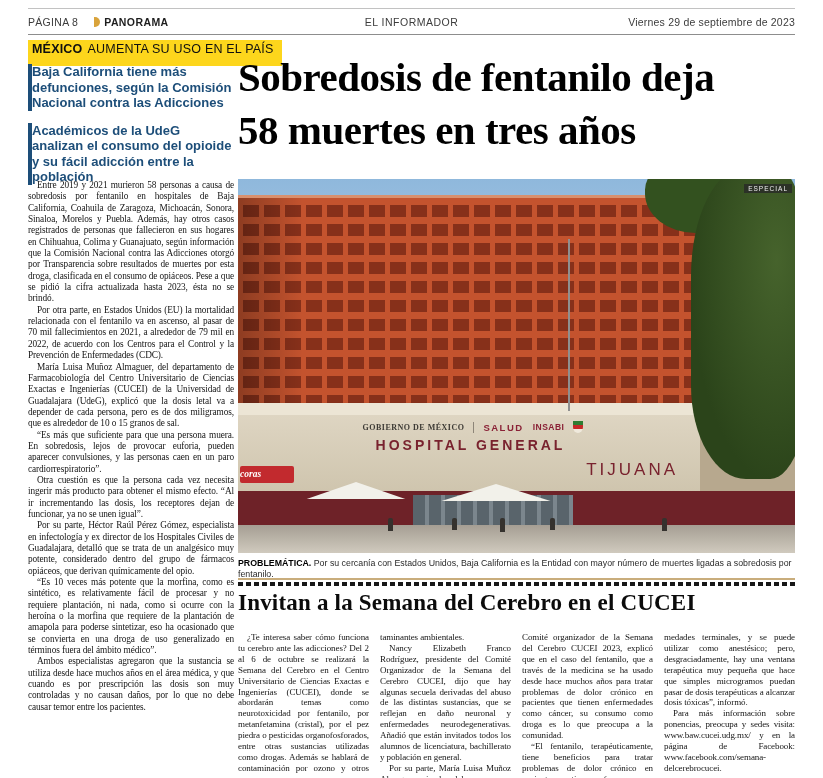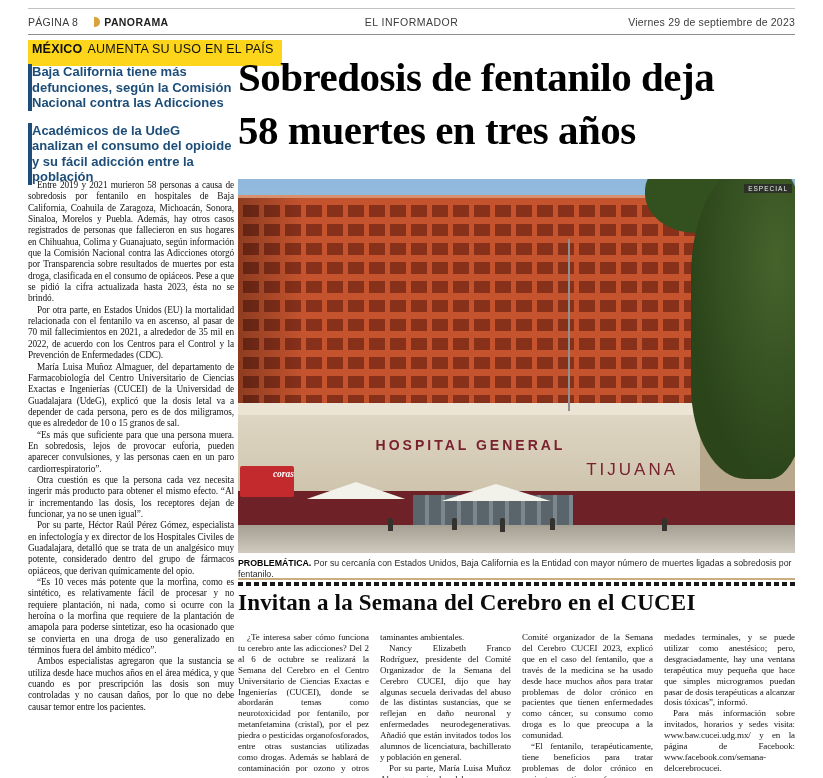--- a/index.html
+++ b/index.html
@@ -67,23 +67,23 @@
          color:#79222e;font-weight:bold;font-size:14px;letter-spacing:3px;}
   .sign2{position:absolute;left:25px;top:281px;width:415px;text-align:right;
          color:#79222e;font-weight:normal;font-size:17px;letter-spacing:3px;}
   .lowerwall{position:absolute;left:0;top:312px;width:557px;height:34px;background:#6e2228;}
   .glass{position:absolute;left:175px;top:316px;width:160px;height:30px;
          background:repeating-linear-gradient(90deg,#59646b 0 12px,#7b868d 12px 16px);}
   .tent{position:absolute;width:112px;height:17px;background:#f2f1ea;
         clip-path:polygon(6% 100%,50% 0,94% 100%);filter:drop-shadow(0 1px 1px rgba(0,0,0,.3));}
   .tent.t1{left:62px;top:303px;}
   .tent.t2{left:196px;top:305px;width:124px;}
-  .awning{position:absolute;left:2px;top:287px;width:54px;height:31px;background:#c22a2e;
+  .awning{position:absolute;left:2px;top:287px;width:54px;height:17px;background:#c22a2e;
           border-radius:2px;color:#fff;font-family:"Liberation Serif",serif;font-style:italic;
-          font-weight:bold;font-size:9.5px;text-align:right;line-height:17px;}
+          font-weight:bold;font-size:9.5px;text-align:left;line-height:17px;}
   .street{position:absolute;left:0;top:346px;width:557px;height:28px;
           background:linear-gradient(180deg,#a59e93,#d0cabe);}
   .person{position:absolute;width:5px;background:#35322e;border-radius:2px 2px 0 0;}
   .tree{position:absolute;right:-18px;top:-12px;width:122px;height:312px;
         background:radial-gradient(ellipse at 70% 30%,#46632c,#2b441a 72%);
         border-radius:45% 30% 35% 45%/35% 45% 40% 30%;}
   .tree2{position:absolute;right:58px;top:-18px;width:92px;height:72px;background:#33511f;
          border-radius:40% 50% 45% 55%;}
   .pole{position:absolute;left:330px;top:60px;width:2px;height:172px;background:#8f8f8f;}
   .credit{position:absolute;right:3px;top:5px;background:rgba(40,40,40,.78);color:#eee;
@@ -136,35 +136,42 @@
     <div class="sb-item">Académicos de la UdeG analizan el consumo del opioide y su fácil adicción entre la población</div>
   </div>
 
   <h1 class="headline" style="margin:0;">
     <span>Sobredosis de fentanilo deja</span>
     <span>58 muertes en tres años</span>
   </h1>
 
   <div class="left-col">
       <p class="para">Entre 2019 y 2021 murieron 58 personas a causa de sobredosis por fentanilo en hospitales de Baja California, Coahuila de Zaragoza, Michoacán, Sonora, Sinaloa, Morelos y Puebla. Además, hay otros casos registrados de personas que fallecieron en sus hogares en Chihuahua, Colima y Guanajuato, según información que la Comisión Nacional contra las Adicciones otorgó por Transparencia sobre resultados de muertes por esta droga, clasificada en el consumo de opiáceos. Pese a que se pidió la cifra actualizada hasta 2023, ésta no se brindó.</p>
-      <p class="para">Por otra parte, en Estados Unidos (EU) la mortalidad relacionada con el fentanilo va en ascenso, al pasar de 70 mil fallecimientos en 2021, a alrededor de 35 mil en 2022, de acuerdo con los Centros para el Control y la Prevención de Enfermedades (CDC).</p>
+      <p class="para">Por otra parte, en Estados Unidos (EU) la mortalidad relacionada con el fentanilo va en ascenso, al pasar de 70 mil fallecimientos en 2021, a alrededor de 79 mil en 2022, de acuerdo con los Centros para el Control y la Prevención de Enfermedades (CDC).</p>
       <p class="para">María Luisa Muñoz Almaguer, del departamento de Farmacobiología del Centro Universitario de Ciencias Exactas e Ingenierías (CUCEI) de la Universidad de Guadalajara (UdeG), explicó que la dosis letal va a depender de cada persona, pero es de dos miligramos, que es alrededor de 10 o 15 granos de sal.</p>
       <p class="para">“Es más que suficiente para que una persona muera. En sobredosis, lejos de provocar euforia, pueden aparecer convulsiones, y las personas caen en un paro cardiorrespiratorio”.</p>
       <p class="para">Otra cuestión es que la persona cada vez necesita ingerir más producto para obtener el mismo efecto. “Al ir incrementando las dosis, los receptores dejan de funcionar, ya no se unen igual”.</p>
       <p class="para">Por su parte, Héctor Raúl Pérez Gómez, especialista en infectología y ex director de los Hospitales Civiles de Guadalajara, detalló que se trata de un analgésico muy potente, considerado dentro del grupo de fármacos opiáceos, que derivan químicamente del opio.</p>
       <p class="para">“Es 10 veces más potente que la morfina, como es sintético, es relativamente fácil de procesar y no requiere plantación, ni nada, como si ocurre con la heroína o la morfina que requiere de la plantación de amapola para poderse sintetizar, eso ha ocasionado que se convierta en una droga de uso generalizado en términos fuera del ámbito médico”.</p>
       <p class="para">Ambos especialistas agregaron que la sustancia se utiliza desde hace muchos años en el área médica, y que cuando es por prescripción las dosis son muy controladas y no causan daños, por lo que no debe causar temor entre los pacientes.</p>
     </div>
 
   <div class="photo">
     <div class="sky"></div>
     <div class="building"></div>
     <div class="sidebuilding"></div>
     <div class="cornice"></div>
     <div class="signwall"></div>
+    <div class="logos">
+      <span class="logo-gob">GOBIERNO DE MÉXICO</span>
+      <span class="logo-sep"></span>
+      <span class="logo-salud">SALUD</span>
+      <span class="logo-insabi">INSABI</span>
+      <span class="crest"></span>
+    </div>
     <div class="sign1">HOSPITAL GENERAL</div>
     <div class="sign2">TIJUANA</div>
     <div class="lowerwall"></div>
     <div class="glass"></div>
     <div class="tent t1"></div>
     <div class="tent t2"></div>
     <div class="awning">coras</div>
     <div class="street"></div>
     <div class="person" style="left:150px;bottom:22px;height:13px;"></div>
     <div class="person" style="left:214px;bottom:23px;height:12px;"></div>
@@ -196,17 +203,17 @@
         <p class="para noindent">taminantes ambientales.</p>
         <p class="para">Nancy Elizabeth Franco Rodríguez, presidente del Comité Organizador de la Semana del Cerebro CUCEI, dijo que hay algunas secuela derivadas del abuso de las distintas sustancias, que se reflejan en daño neuronal y enfermedades neurodegenerativas. Añadió que están invitados todos los alumnos de licenciatura, bachillerato y población en general.</p>
         <p class="para">Por su parte, María Luisa Muñoz Almaguer, miembro del</p>
       </div>
     <div class="col">
         <p class="para noindent">Comité organizador de la Semana del Cerebro CUCEI 2023, explicó que en el caso del fentanilo, que a través de la medicina se ha usado desde hace muchos años para tratar problemas de dolor crónico en pacientes que tienen enfermedades como cáncer, su consumo como droga es lo que preocupa a la comunidad.</p>
         <p class="para">“El fentanilo, terapéuticamente, tiene beneficios para tratar problemas de dolor crónico en pacientes que tienen enfer-</p>
       </div>
     <div class="col">
         <p class="para noindent">medades terminales, y se puede utilizar como anestésico; pero, desgraciadamente, hay una ventana terapéutica muy pequeña que hace que simples microgramos puedan pasar de dosis terapéuticas a alcanzar dosis tóxicas”, informó.</p>
-        <p class="para">Para más información sobre invitados, horarios y sedes visita: www.baw.cucei.udg.mx/ y en la página de Facebook: www.facebook.com/semana-delcerebrocucei.</p>
+        <p class="para">Para más información sobre ponencias, preocupa y sedes visita: www.baw.cucei.udg.mx/ y en la página de Facebook: www.facebook.com/semana-delcerebrocucei.</p>
       </div>
   </div>
 
 </div>
 
 </body></html>

